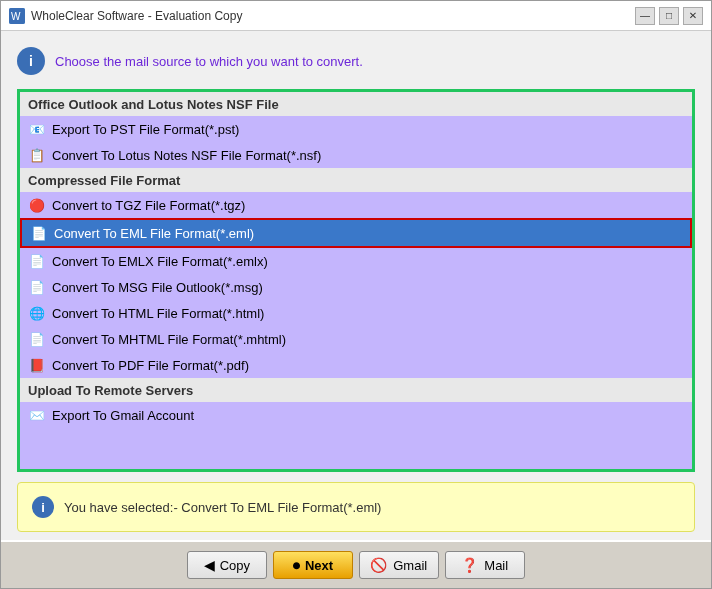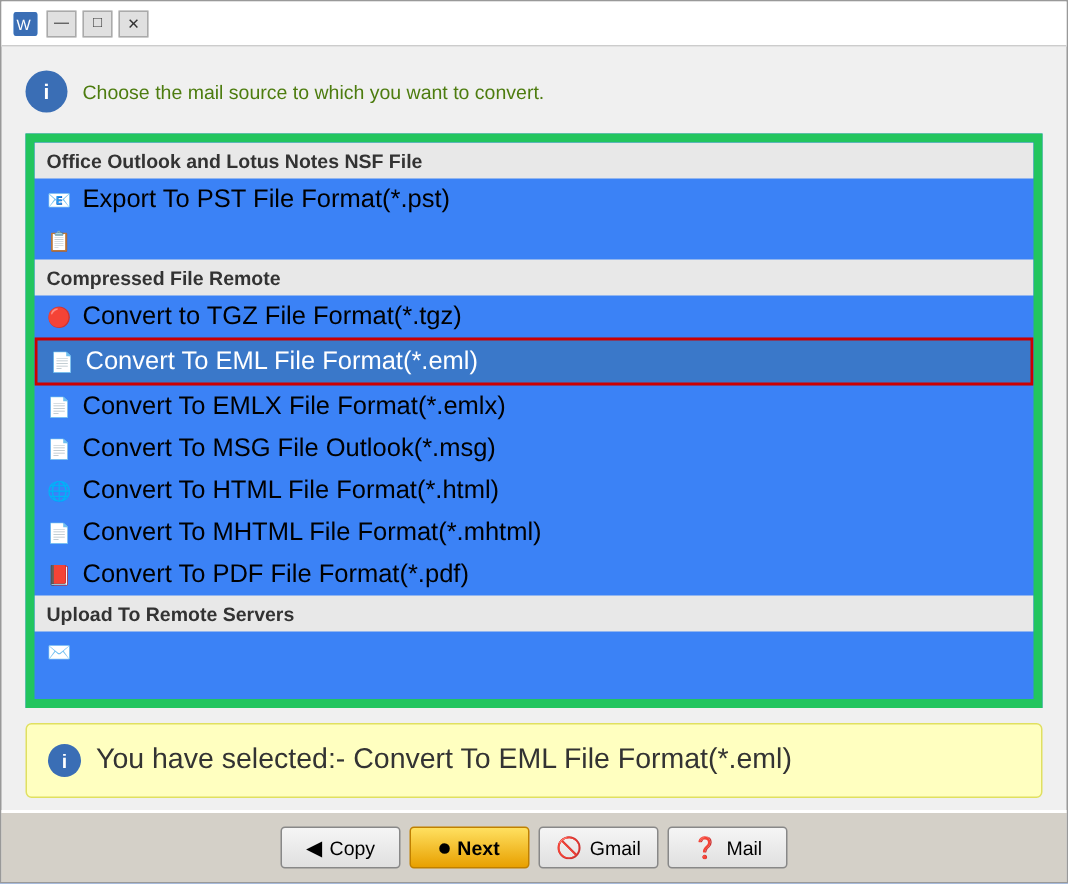--- a/index.html
+++ b/index.html
@@ -91,28 +91,28 @@
       align-items: center;
       justify-content: center;
       color: white;
       font-size: 14px;
       font-weight: bold;
       flex-shrink: 0;
     }
 
     .prompt-text {
       font-size: 13px;
-      color: #4d7c0f;
+      color: #6d28d9;
     }
 
     
     .listbox-container {
       flex: 1;
-      border: 6px solid #22c55e;
-      background: #3b82f6;
+      border: 3px solid #22c55e;
+      background: #c4b5fd;
       overflow-y: scroll;
       position: relative;
     }
 
     .list-item {
       display: flex;
       align-items: center;
       padding: 4px 8px;
       cursor: pointer;
       white-space: nowrap;
@@ -137,21 +137,21 @@
       width: 18px;
       height: 18px;
       margin-right: 6px;
       flex-shrink: 0;
       display: flex;
       align-items: center;
       justify-content: center;
       font-size: 12px;
     }
 
-    .item-label { font-size: 17px; }
+    .item-label { font-size: 13px; }
 
     
     .status-bar {
       background: #ffffc0;
       border: 1px solid #e0e060;
       border-radius: 4px;
       padding: 10px 14px;
       display: flex;
       align-items: center;
       gap: 10px;
@@ -166,21 +166,21 @@
       display: flex;
       align-items: center;
       justify-content: center;
       color: white;
       font-size: 13px;
       font-weight: bold;
       flex-shrink: 0;
     }
 
     .status-text {
-      font-size: 19px;
+      font-size: 13px;
       color: #333;
     }
 
     
     .button-bar {
       background: #d4d0c8;
       border-top: 2px solid #fff;
       height: 48px;
       display: flex;
       align-items: center;
@@ -233,20 +233,21 @@
 
 <div class="window">
 
   <div class="titlebar">
     <div class="titlebar-icon">
       <svg width="16" height="16" viewBox="0 0 16 16">
         <rect width="16" height="16" fill="#3a6eb5" rx="2"></rect>
         <text x="2" y="12" font-size="10" fill="white">W</text>
       </svg>
     </div>
+    <span class="titlebar-title">WholeClear Software - Evaluation Copy</span>
     <div class="titlebar-buttons">
       <div class="titlebar-btn">—</div>
       <div class="titlebar-btn">□</div>
       <div class="titlebar-btn close">✕</div>
     </div>
   </div>
 
   <div class="content">
 
     <div class="prompt-row">
@@ -256,22 +257,23 @@
 
     <div class="listbox-container">
 
     <div class="list-item category">Office Outlook and Lotus Notes NSF File</div>
         <div class="list-item">
           <span class="item-icon" style="font-size: 13px;">📧</span>
           <span class="item-label">Export To PST File Format(*.pst)</span>
         </div>
         <div class="list-item">
           <span class="item-icon" style="font-size: 13px;">📋</span>
-        </div>
-        <div class="list-item category">Compressed File Remote</div>
+          <span class="item-label">Convert To Lotus Notes NSF File Format(*.nsf)</span>
+        </div>
+        <div class="list-item category">Compressed File Format</div>
         <div class="list-item">
           <span class="item-icon" style="font-size: 13px;">🔴</span>
           <span class="item-label">Convert to TGZ File Format(*.tgz)</span>
         </div>
         <div class="list-item selected">
           <span class="item-icon" style="font-size: 13px;">📄</span>
           <span class="item-label">Convert To EML File Format(*.eml)</span>
         </div>
         <div class="list-item">
           <span class="item-icon" style="font-size: 13px;">📄</span>
@@ -289,20 +291,21 @@
           <span class="item-icon" style="font-size: 13px;">📄</span>
           <span class="item-label">Convert To MHTML File Format(*.mhtml)</span>
         </div>
         <div class="list-item">
           <span class="item-icon" style="font-size: 13px;">📕</span>
           <span class="item-label">Convert To PDF File Format(*.pdf)</span>
         </div>
         <div class="list-item category">Upload To Remote Servers</div>
         <div class="list-item">
           <span class="item-icon" style="font-size: 13px;">✉️</span>
+          <span class="item-label">Export To Gmail Account</span>
         </div>
       </div>
 
     <div class="status-bar">
       <div class="status-icon">i</div>
       <span class="status-text">You have selected:- Convert To EML File Format(*.eml)</span>
     </div>
   </div>
 
   <div class="button-bar">

